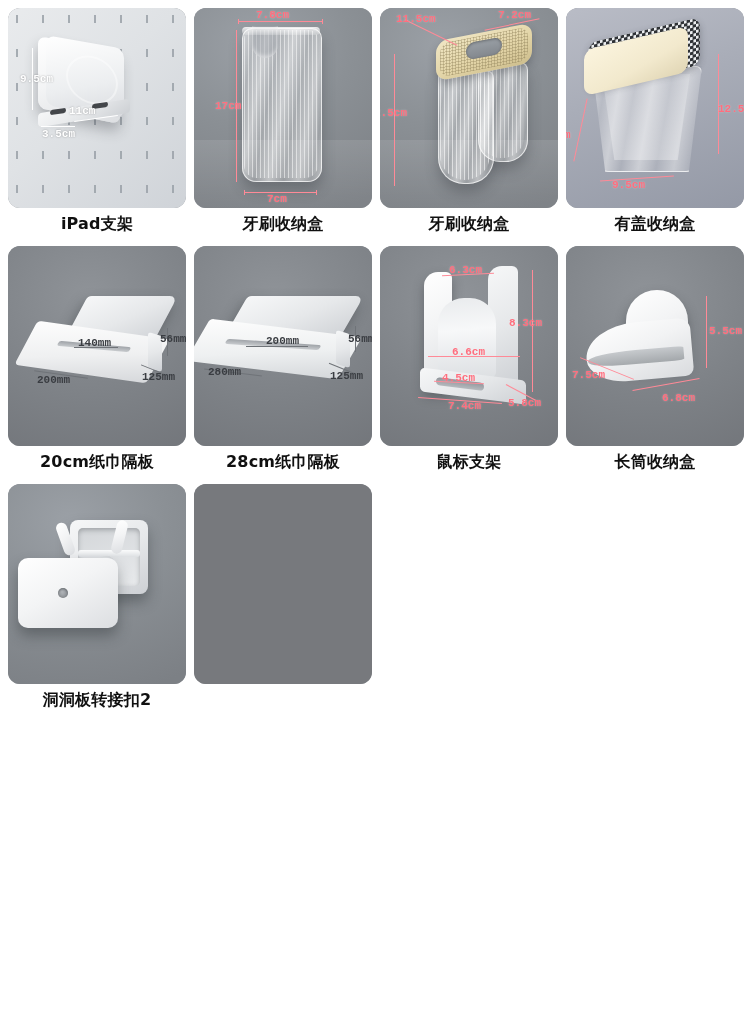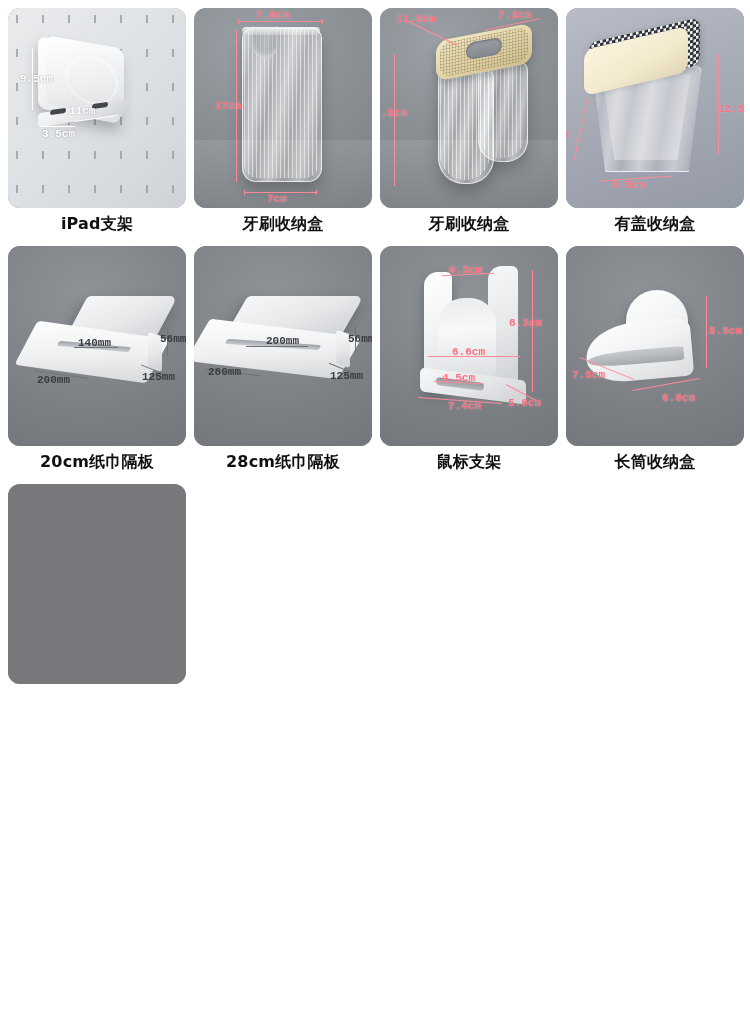--- a/index.html
+++ b/index.html
@@ -407,20 +407,47 @@
       <div class="ln h" style="left:12px;top:122px;width:58px;transform:rotate(22deg);"></div>
       <span class="dim" style="left:6px;top:124px;">7.5cm</span>
 
       <div class="ln h" style="left:66px;top:138px;width:68px;transform:rotate(-10deg);"></div>
       <span class="dim" style="left:96px;top:131px;margin-top:16px;">6.8cm</span>
     </div>
     <div class="caption">长筒收纳盒</div>
   </div>
 
 
+  <div class="cell">
+    <div class="thumb">
+      <div class="bg-studio"></div>
+
+      <div class="obj plastic-d" style="left:62px;top:36px;width:78px;height:74px;border-radius:8px;
+                  box-shadow:0 8px 14px rgba(30,34,38,.35);"></div>
+      <div class="obj" style="left:70px;top:44px;width:62px;height:58px;border-radius:5px;
+                  background:linear-gradient(160deg,#d3d6d9,#e8eaec);
+                  box-shadow:inset 0 2px 5px rgba(90,95,100,.45);"></div>
+      <div class="obj" style="left:70px;top:66px;width:62px;height:7px;border-radius:3px;
+                  background:linear-gradient(180deg,#fafbfb,#dcdfe2);"></div>
+      <div class="obj" style="left:90px;top:72px;width:17px;height:17px;border-radius:50%;
+                  background:radial-gradient(circle at 40% 35%, #f0f2f3, #c2c6ca 70%, #a6abaf);"></div>
+
+      <div class="obj plastic" style="left:52px;top:38px;width:11px;height:34px;border-radius:6px;
+                  transform:rotate(-20deg);"></div>
+      <div class="obj plastic" style="left:106px;top:36px;width:11px;height:34px;border-radius:6px;
+                  transform:rotate(14deg);"></div>
+
+      <div class="obj plastic" style="left:10px;top:74px;width:100px;height:70px;border-radius:10px;
+                  box-shadow:0 8px 14px rgba(30,34,38,.35);"></div>
+      <div class="obj" style="left:50px;top:104px;width:10px;height:10px;border-radius:50%;
+                  background:radial-gradient(circle at 40% 35%, #b4b8bc, #83878c);
+                  box-shadow:inset 0 1px 3px rgba(40,45,50,.5);"></div>
+    </div>
+    <div class="caption">洞洞板转接扣2</div>
+  </div>
 
   <div class="cell">
     <div class="thumb">
       <div class="bg-flat"></div>
     </div>
     <div class="caption"></div>
   </div>
 
 </div>
 

